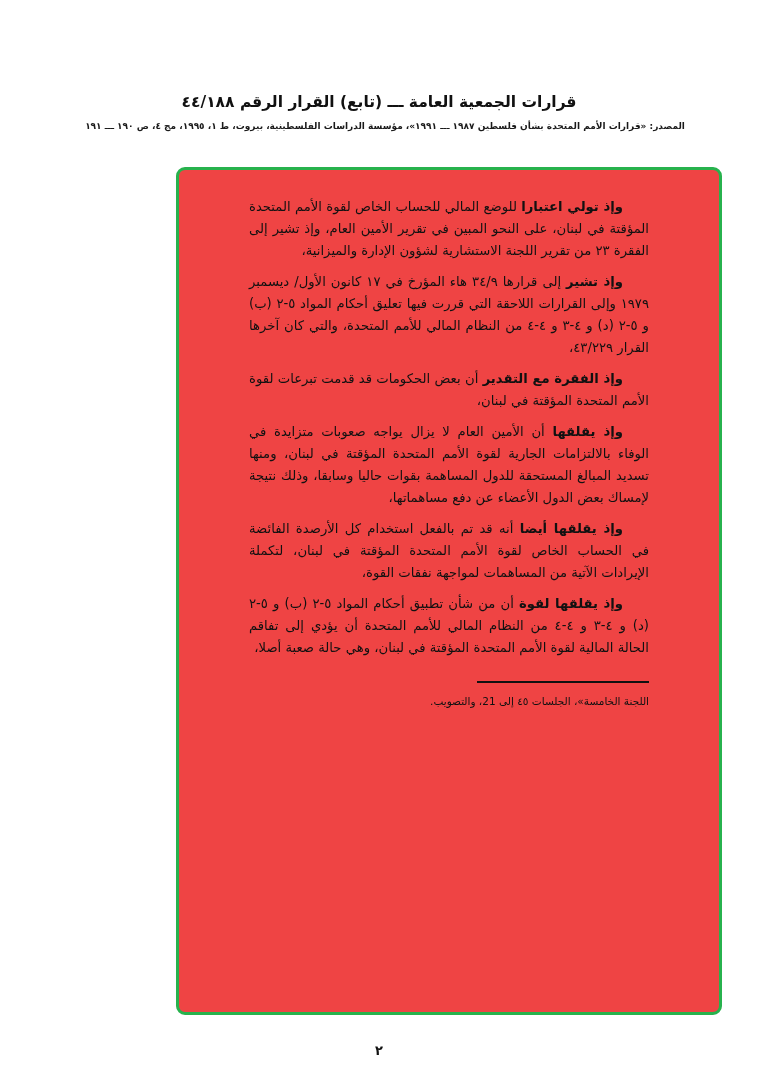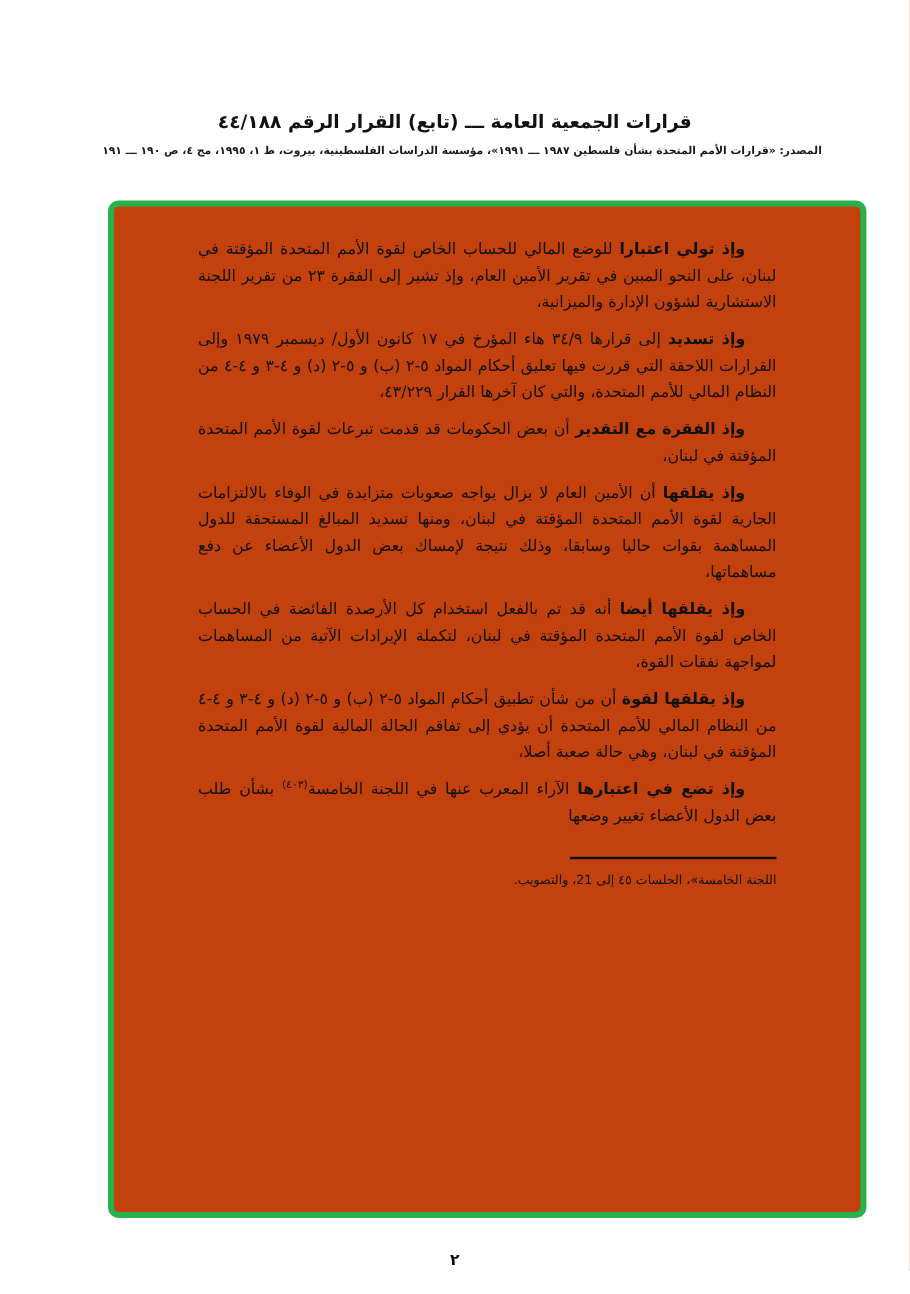--- a/index.html
+++ b/index.html
@@ -37,26 +37,26 @@
     text-align: center;
     font-size: 9px;
     font-weight: bold;
     color: #1a1a1a;
     padding-left: 12px;
   }
   .frame {
     position: absolute;
     top: 148px;
     right: 36px;
-    width: 632px;
+    width: 546px;
     height: 848px;
     box-sizing: border-box;
-    border: 5px solid #fca5a5;
+    border: 3px solid #fca5a5;
     border-radius: 9px;
-    background: #c2410c;
+    background: #ef4444;
   }
   .content {
     position: absolute;
     top: 26px;
     right: 70px;
     left: 70px;
     direction: rtl;
     text-align: justify;
     font-size: 13.2px;
     line-height: 22px;
@@ -103,32 +103,31 @@
 
   <div class="doc-title">قرارات الجمعية العامة ـــ (تابع) القرار الرقم ٤٤/١٨٨</div>
 
   <div class="doc-source">المصدر: «قرارات الأمم المتحدة بشأن فلسطين ١٩٨٧ ـــ ١٩٩١»، مؤسسة الدراسات الفلسطينية، بيروت، ط ١، ١٩٩٥، مج ٤، ص ١٩٠ ـــ ١٩١</div>
 
   <div class="frame" style="border-color: rgb(39, 178, 77);">
     <div class="content">
 
       <p class="para"><strong class="lead">وإذ تولي اعتبارا</strong><span> للوضع المالي للحساب الخاص لقوة الأمم المتحدة المؤقتة في لبنان، على النحو المبين في تقرير الأمين العام، وإذ تشير إلى الفقرة ٢٣ من تقرير اللجنة الاستشارية لشؤون الإدارة والميزانية،</span></p>
 
-      <p class="para"><strong class="lead">وإذ تسديد</strong><span> إلى قرارها ٣٤/٩ هاء المؤرخ في ١٧ كانون الأول/ ديسمبر ١٩٧٩ وإلى القرارات اللاحقة التي قررت فيها تعليق أحكام المواد ٥-٢ (ب) و ٥-٢ (د) و ٤-٣ و ٤-٤ من النظام المالي للأمم المتحدة، والتي كان آخرها القرار ٤٣/٢٢٩،</span></p>
+      <p class="para"><strong class="lead">وإذ تشير</strong><span> إلى قرارها ٣٤/٩ هاء المؤرخ في ١٧ كانون الأول/ ديسمبر ١٩٧٩ وإلى القرارات اللاحقة التي قررت فيها تعليق أحكام المواد ٥-٢ (ب) و ٥-٢ (د) و ٤-٣ و ٤-٤ من النظام المالي للأمم المتحدة، والتي كان آخرها القرار ٤٣/٢٢٩،</span></p>
 
 
       <p class="para"><strong class="lead">وإذ الفقرة مع التقدير</strong><span> أن بعض الحكومات قد قدمت تبرعات لقوة الأمم المتحدة المؤقتة في لبنان،</span></p>
 
       <p class="para"><strong class="lead">وإذ يقلقها</strong><span> أن الأمين العام لا يزال يواجه صعوبات متزايدة في الوفاء بالالتزامات الجارية لقوة الأمم المتحدة المؤقتة في لبنان، ومنها تسديد المبالغ المستحقة للدول المساهمة بقوات حاليا وسابقا، وذلك نتيجة لإمساك بعض الدول الأعضاء عن دفع مساهماتها،</span></p>
 
       <p class="para"><strong class="lead">وإذ يقلقها أيضا</strong><span> أنه قد تم بالفعل استخدام كل الأرصدة الفائضة في الحساب الخاص لقوة الأمم المتحدة المؤقتة في لبنان، لتكملة الإيرادات الآتية من المساهمات لمواجهة نفقات القوة،</span></p>
 
       <p class="para"><strong class="lead">وإذ يقلقها لقوة</strong><span> أن من شأن تطبيق أحكام المواد ٥-٢ (ب) و ٥-٢ (د) و ٤-٣ و ٤-٤ من النظام المالي للأمم المتحدة أن يؤدي إلى تفاقم الحالة المالية لقوة الأمم المتحدة المؤقتة في لبنان، وهي حالة صعبة أصلا،</span></p>
 
-      <p class="para"><strong class="lead">وإذ تضع في اعتبارها</strong><span> الآراء المعرب عنها في اللجنة الخامسة</span><sup>(٤٠٣)</sup><span> بشأن طلب بعض الدول الأعضاء تغيير وضعها</span></p>
 
       <div class="footnote">
         <hr class="footnote-rule">
         <div class="footnote-text">اللجنة الخامسة»، الجلسات ٤٥ إلى 21، والتصويب.</div>
       </div>
 
     </div>
   </div>
 
   <div class="page-number">٢</div>

